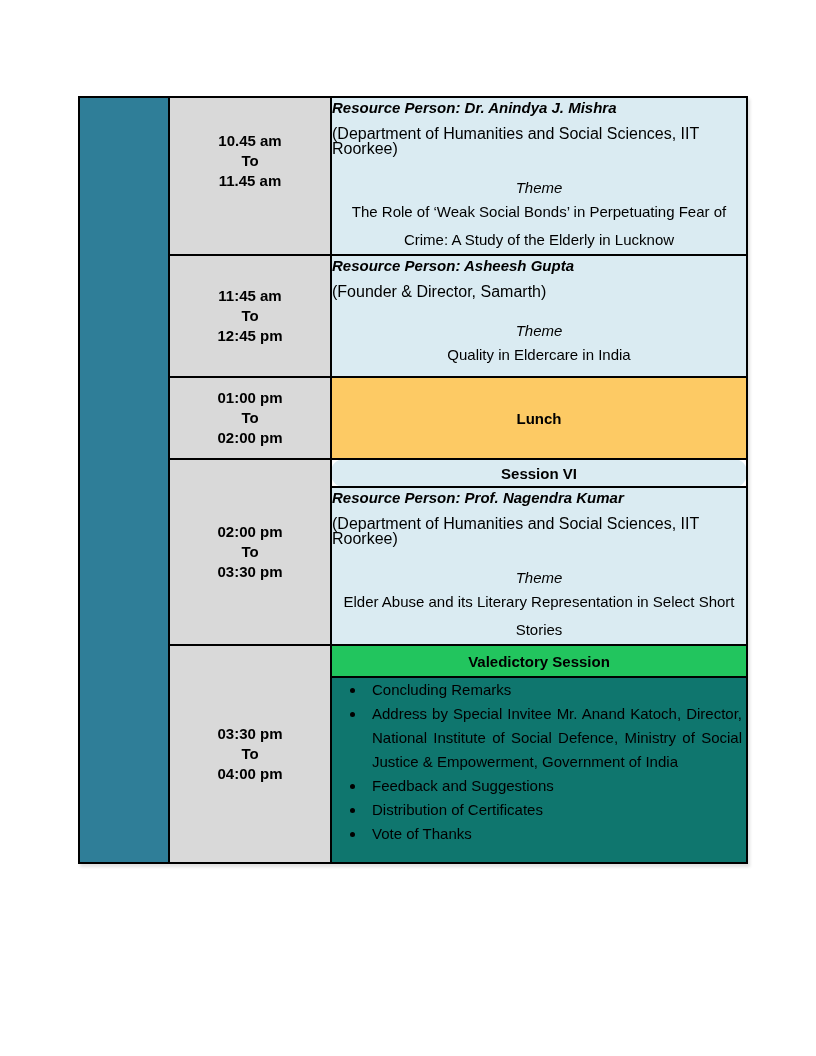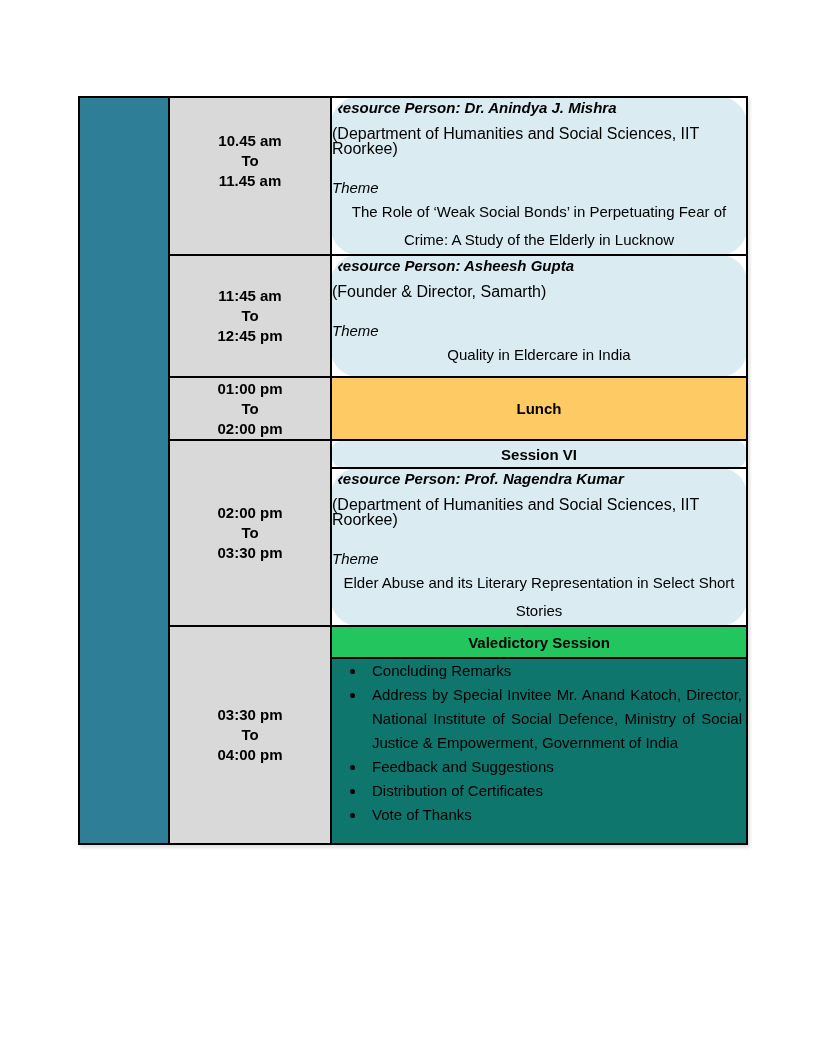--- a/index.html
+++ b/index.html
@@ -51,37 +51,37 @@
     line-height: 20px;
   }
   td.time-cell.top-align {
     vertical-align: top;
     padding-top: 33px;
   }
   td.session-cell {
     background: #DAEBF2;
     vertical-align: top;
     padding: 15px 11px 10px 11px;
-    border-radius: 27px;
   }
   td.session-cell p { margin: 0; }
   .person {
     font-weight: bold;
     font-style: italic;
     font-size: 15px;
     line-height: 19px;
     margin-bottom: 9px !important;
   }
   .affil {
     font-size: 16px;
     line-height: 15px;
   }
   .theme-label {
     font-style: italic;
     font-size: 15px;
+    text-align: center;
     margin-top: 22px !important;
     line-height: 20px;
   }
   .theme-text {
     font-size: 15px;
     text-align: center;
     line-height: 28px;
   }
   td.lunch-cell {
     background: #FDCA64;
@@ -119,21 +119,21 @@
     font-size: 15px;
     line-height: 24px;
     padding-left: 6px;
   }
   ul.bullets li.justify {
     text-align: justify;
   }
   
   tr.r1 { height: 156px; }
   tr.r2 { height: 122px; }
-  tr.r3 { height: 63px;  }
+  tr.r3 { height: 82px;  }
   tr.r4 { height: 28px;  }
   tr.r5 { height: 156px; }
   tr.r6 { height: 32px;  }
   tr.r7 { height: 186px; }
 </style>
 </head>
 <body>
 
 <div class="page">
   <table class="agenda">

